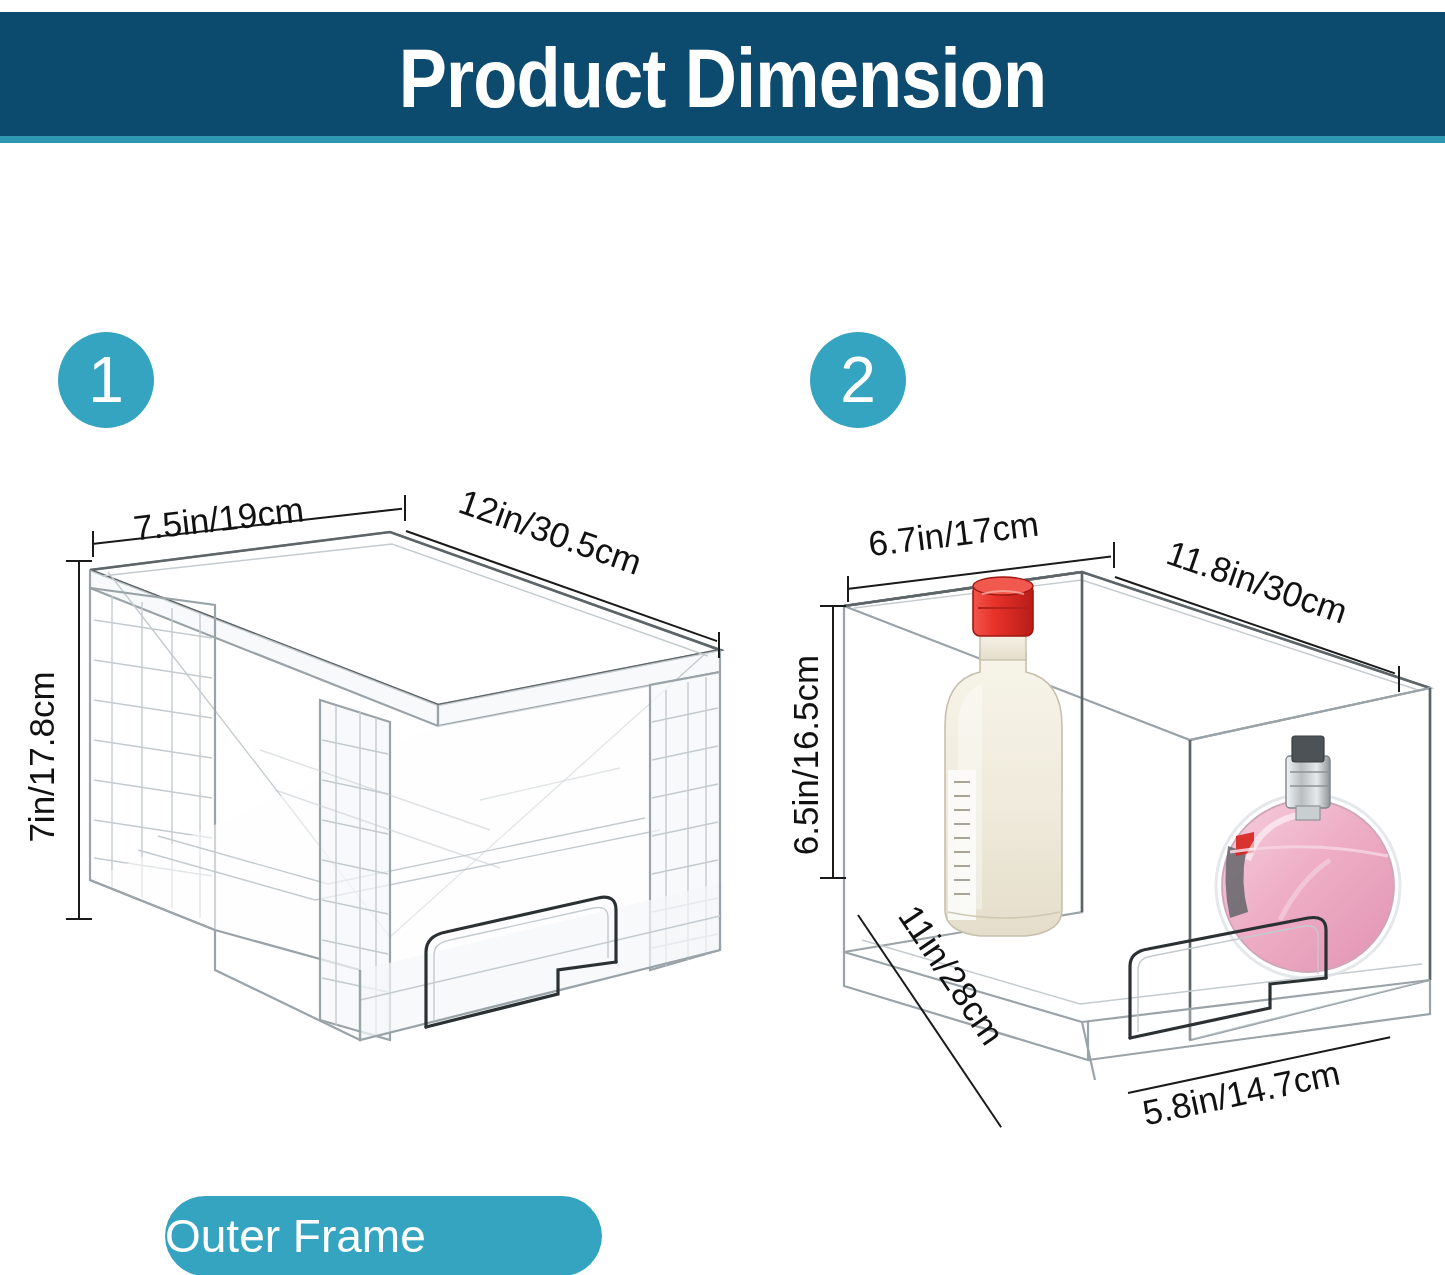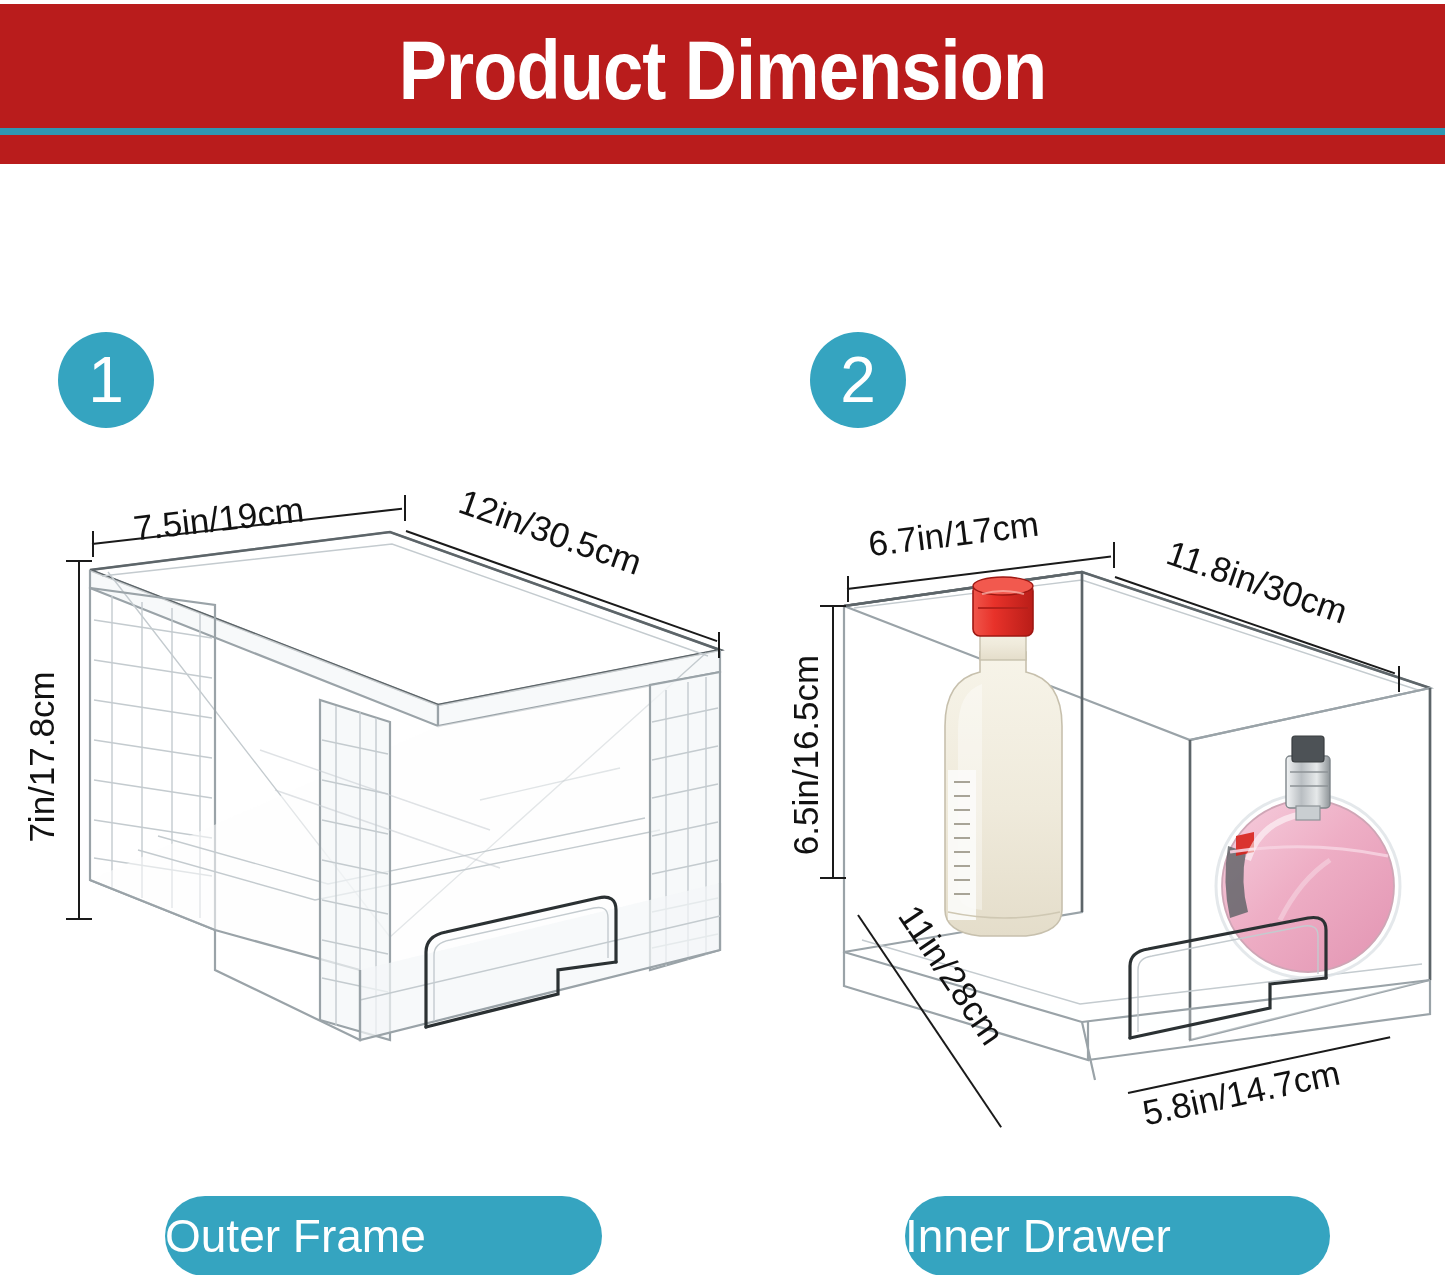--- a/index.html
+++ b/index.html
@@ -14,24 +14,24 @@
     position: relative;
     width: 1445px;
     height: 1275px;
     background: #ffffff;
     overflow: hidden;
   }
 
   
   .header-bar {
     position: absolute;
-    left: 0; top: 4px;
+    left: 0; top: 12px;
     width: 1445px;
-    height: 160px;
-    background: #b91c1c;
+    height: 130px;
+    background: #0c4a6e;
     box-sizing: border-box;
   }
   .header-underline {
     position: absolute;
     left: 0; top: 124px;
     width: 1445px;
     height: 7px;
     background: #2f97b2;
   }
   .header-title {
@@ -363,15 +363,14 @@
   <div class="rule-h" style="left:858px; top:914px; width:256px; transform:rotate(56deg);"></div>
 
   <div class="rule-h" style="left:1128px; top:1092px; width:268px; transform:rotate(-12deg);"></div>
 
   <div class="dim" style="left:868px; top:514px; transform:rotate(-7deg);">6.7in/17cm</div>
   <div class="dim" style="left:1163px; top:562px; transform:rotate(19deg);">11.8in/30cm</div>
   <div class="dim" style="left:706px; top:735px; transform:rotate(-90deg);">6.5in/16.5cm</div>
   <div class="dim" style="left:872px; top:955px; transform:rotate(56deg);">11in/28cm</div>
   <div class="dim" style="left:1141px; top:1073px; transform:rotate(-12deg);">5.8in/14.7cm</div>
 
-  <div class="pill" id="pill-right">Inner Drawer</div>
 
 </div>
 
 </body></html>

